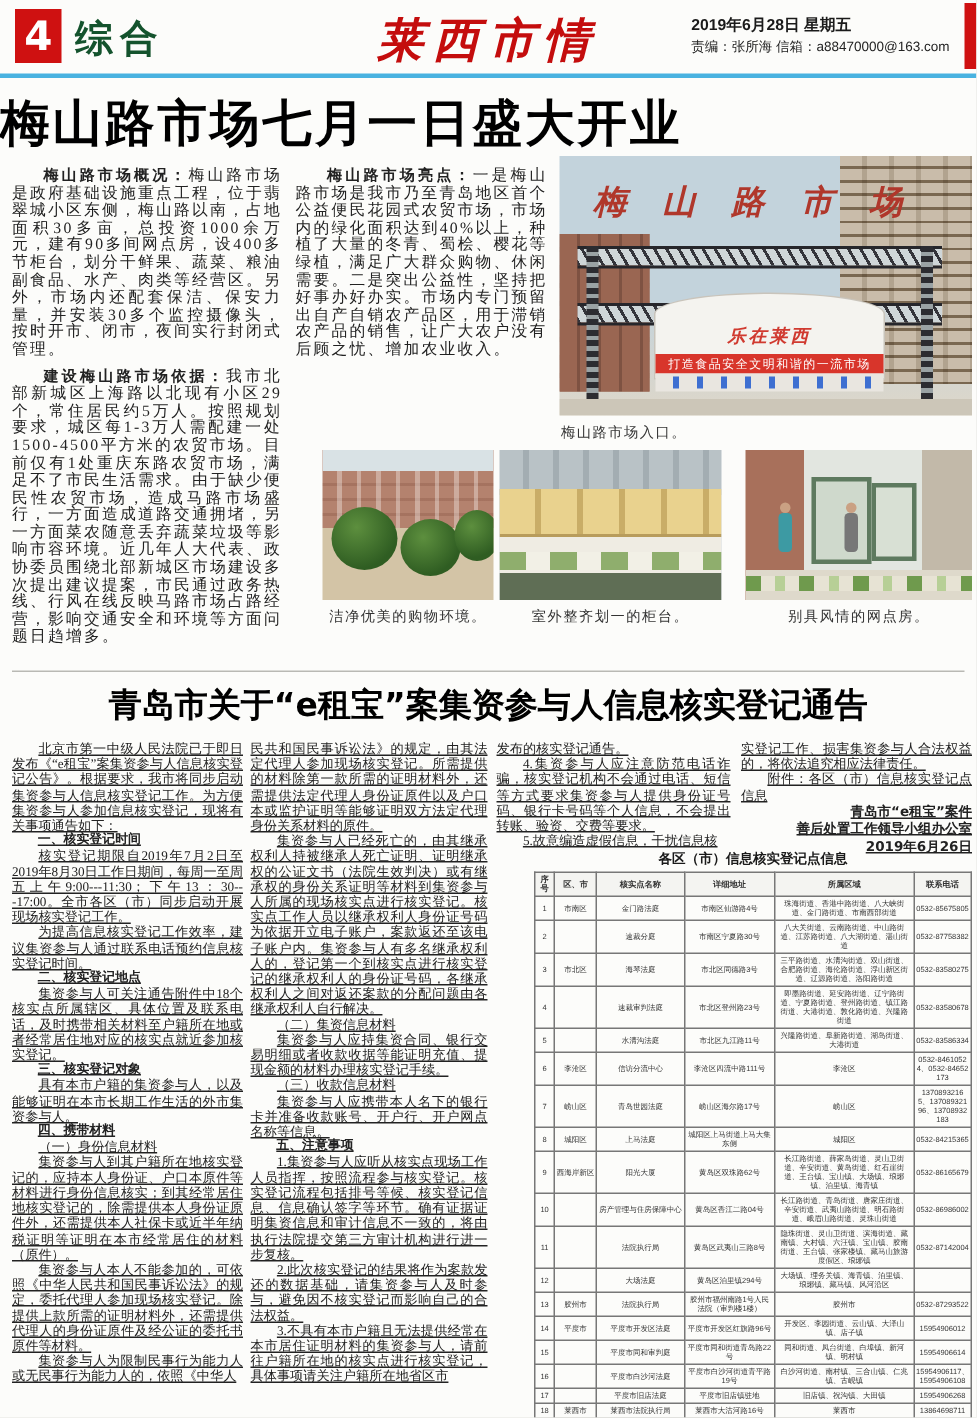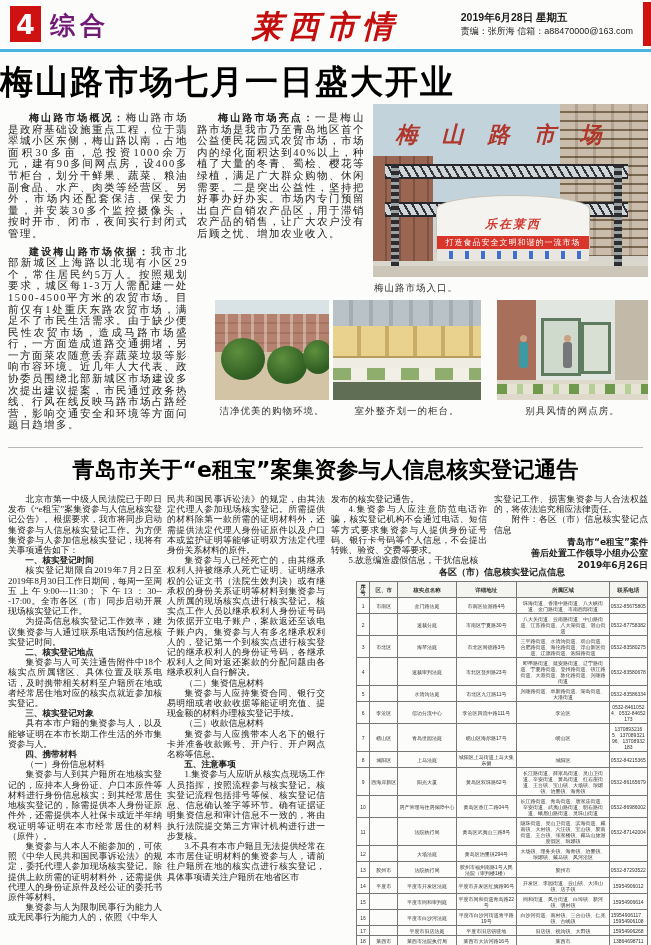--- a/index.html
+++ b/index.html
@@ -3,21 +3,21 @@
 <meta charset="utf-8">
 <style>
   html,body{margin:0;padding:0;background:#e8e8e4;}
   .page{position:relative;width:651px;height:945px;background:#fcfcfa;overflow:hidden;
         font-family:"Liberation Serif",serif;color:#1a1a1a;margin:0 auto;}
   
   .pagenum{position:absolute;left:10px;top:6px;width:31px;height:36px;background:#cf1111;
            color:#fff;font-family:"DejaVu Sans",sans-serif;font-weight:bold;font-size:27px;
            display:flex;align-items:center;justify-content:center;}
   .section{position:absolute;left:50px;top:9px;font-family:"DejaVu Sans",sans-serif;
-           font-weight:bold;font-size:25px;letter-spacing:5px;color:#701a75;}
+           font-weight:bold;font-size:25px;letter-spacing:5px;color:#14532d;}
   .masthead{position:absolute;left:0;right:0;top:6px;text-align:center;color:#c40d0d;
             font-family:"DejaVu Serif",serif;font-style:italic;font-weight:bold;
             font-size:31px;letter-spacing:6px;}
   .hdr-right{position:absolute;right:18px;top:10px;text-align:left;line-height:14px;}
   .hdr-date{font-size:10.5px;font-weight:bold;font-family:"Liberation Sans",sans-serif;}
   .hdr-editor{font-size:9px;font-family:"Liberation Sans",sans-serif;color:#222;}
   .hdr-redbar{position:absolute;right:0;top:2px;width:8px;height:44px;background:#cf1111;}
   .hdr-rule{position:absolute;left:0;right:0;top:49px;height:3px;background:#49b2e0;}
   
   .h1{position:absolute;left:0;right:0;top:60px;text-align:left;
@@ -94,21 +94,21 @@
   .cap-main{left:374px;top:282px;}
   .cap1{left:215px;top:405px;width:114px;text-align:center;}
   .cap2{left:333px;top:405px;width:148px;text-align:center;}
   .cap3{left:497px;top:405px;width:151px;text-align:center;}
   .divider{position:absolute;left:8px;right:8px;top:447px;height:1px;background:#b9b9b4;}
   
   .h2{position:absolute;left:0;right:0;top:455px;text-align:center;
       font-family:"DejaVu Sans",sans-serif;font-weight:bold;font-size:22px;color:#000;}
   .art2col{position:absolute;top:494px;font-size:8.8px;line-height:10.2px;letter-spacing:0;
            text-align:justify;color:#222;}
-  .art2col p{margin:0;text-indent:2em;}
+  .art2col p{margin:0;text-indent:2em;text-decoration:underline;}
   .art2col p.hd{font-weight:bold;font-family:"DejaVu Sans",sans-serif;font-size:8.6px;}
   .art2col p.cont{text-indent:0;}
   .c1b{left:8px;width:154px;height:450px;}
   .c2b{left:167px;width:158px;height:450px;}
   .c3b{left:331px;width:156px;height:72px;}
   .c4b{left:494px;width:154px;height:72px;}
   .sig{text-align:right;font-weight:bold;text-indent:0 !important;
        font-family:"DejaVu Sans",sans-serif;font-size:9px;line-height:11.5px;}
   .sig1{margin-top:2px !important;}
   
@@ -211,20 +211,21 @@
 
   <div class="art2col c2b">
     <p class="cont">民共和国民事诉讼法》的规定，由其法定代理人参加现场核实登记。所需提供的材料除第一款所需的证明材料外，还需提供法定代理人身份证原件以及户口本或监护证明等能够证明双方法定代理身份关系材料的原件。</p>
     <p>集资参与人已经死亡的，由其继承权利人持被继承人死亡证明、证明继承权的公证文书（法院生效判决）或有继承权的身份关系证明等材料到集资参与人所属的现场核实点进行核实登记。核实点工作人员以继承权利人身份证号码为依据开立电子账户，案款返还至该电子账户内。集资参与人有多名继承权利人的，登记第一个到核实点进行核实登记的继承权利人的身份证号码，各继承权利人之间对返还案款的分配问题由各继承权利人自行解决。</p>
     <p>（二）集资信息材料</p>
     <p>集资参与人应持集资合同、银行交易明细或者收款收据等能证明充值、提现金额的材料办理核实登记手续。</p>
     <p>（三）收款信息材料</p>
     <p>集资参与人应携带本人名下的银行卡并准备收款账号、开户行、开户网点名称等信息。</p>
     <p class="hd">五、注意事项</p>
     <p>1.集资参与人应听从核实点现场工作人员指挥，按照流程参与核实登记。核实登记流程包括排号等候、核实登记信息、信息确认签字等环节。确有证据证明集资信息和审计信息不一致的，将由执行法院提交第三方审计机构进行进一步复核。</p>
+    <p>2.此次核实登记的结果将作为案款发还的数据基础，请集资参与人及时参与，避免因不核实登记而影响自己的合法权益。</p>
     <p>3.不具有本市户籍且无法提供经常在本市居住证明材料的集资参与人，请前往户籍所在地的核实点进行核实登记，具体事项请关注户籍所在地省区市</p>
   </div>
 
   <div class="art2col c3b">
     <p class="cont">发布的核实登记通告。</p>
     <p>4.集资参与人应注意防范电话诈骗，核实登记机构不会通过电话、短信等方式要求集资参与人提供身份证号码、银行卡号码等个人信息，不会提出转账、验资、交费等要求。</p>
     <p>5.故意编造虚假信息，干扰信息核</p>
   </div>
 
   <div class="art2col c4b">

